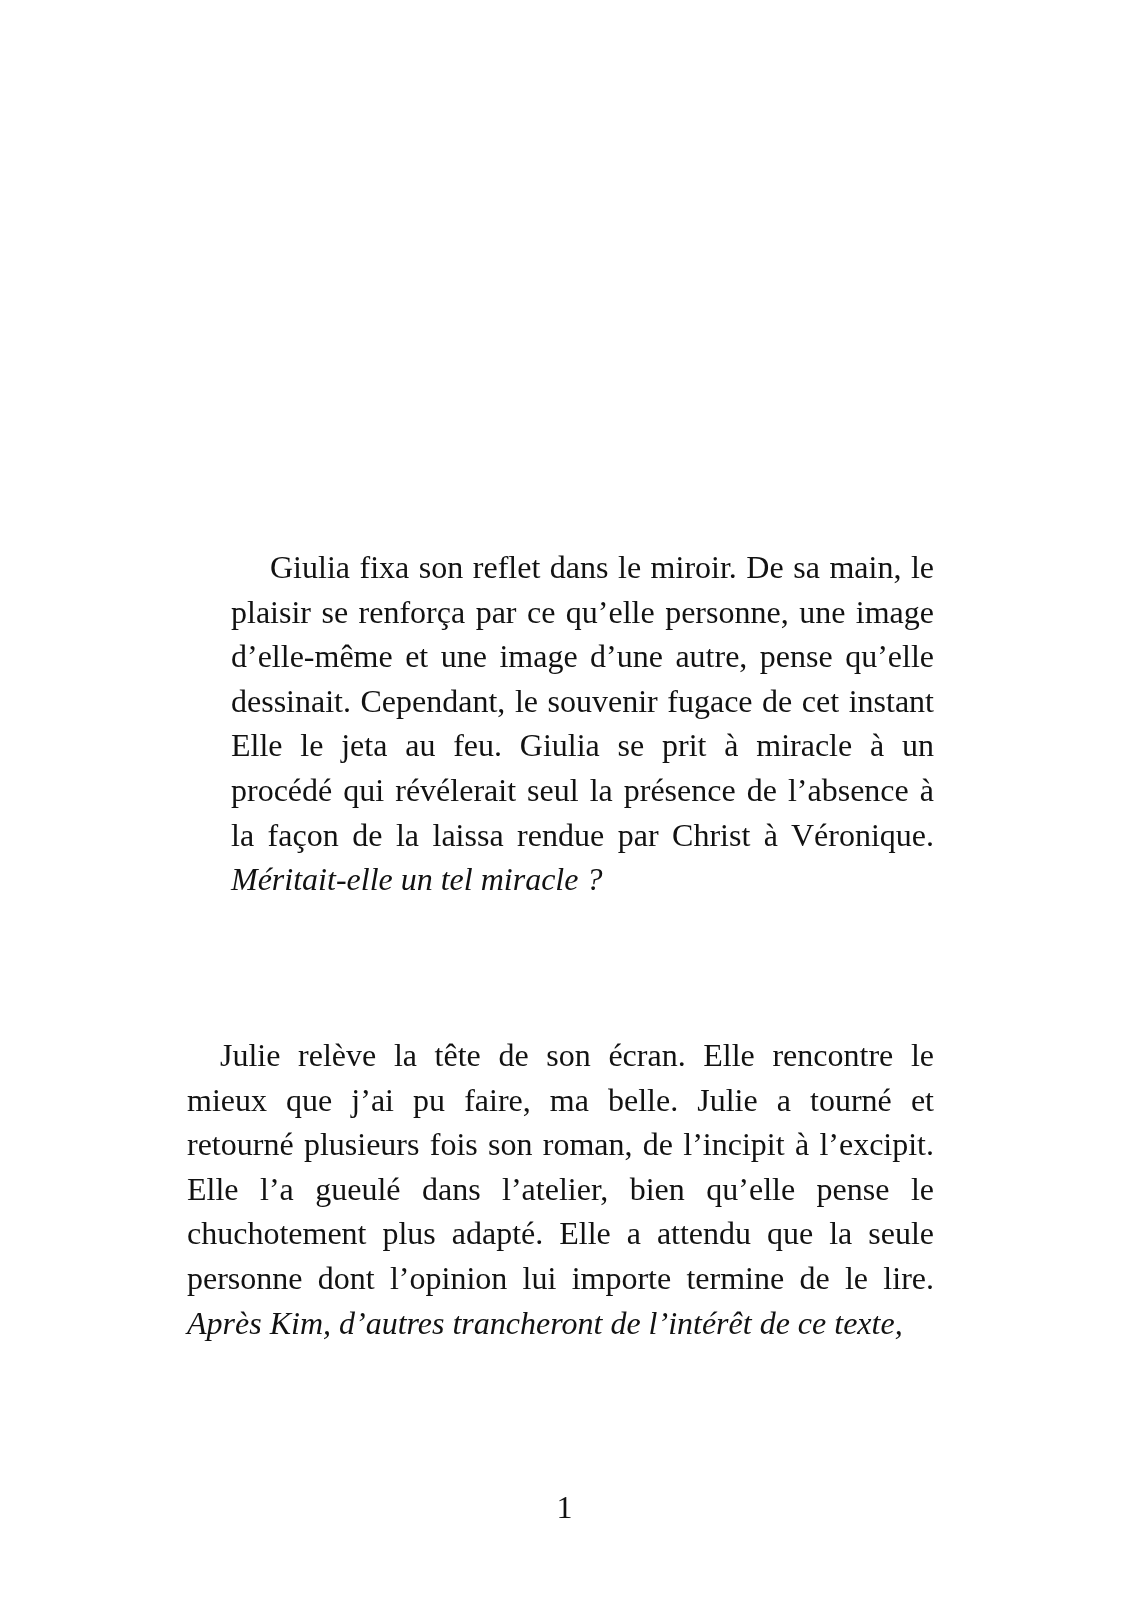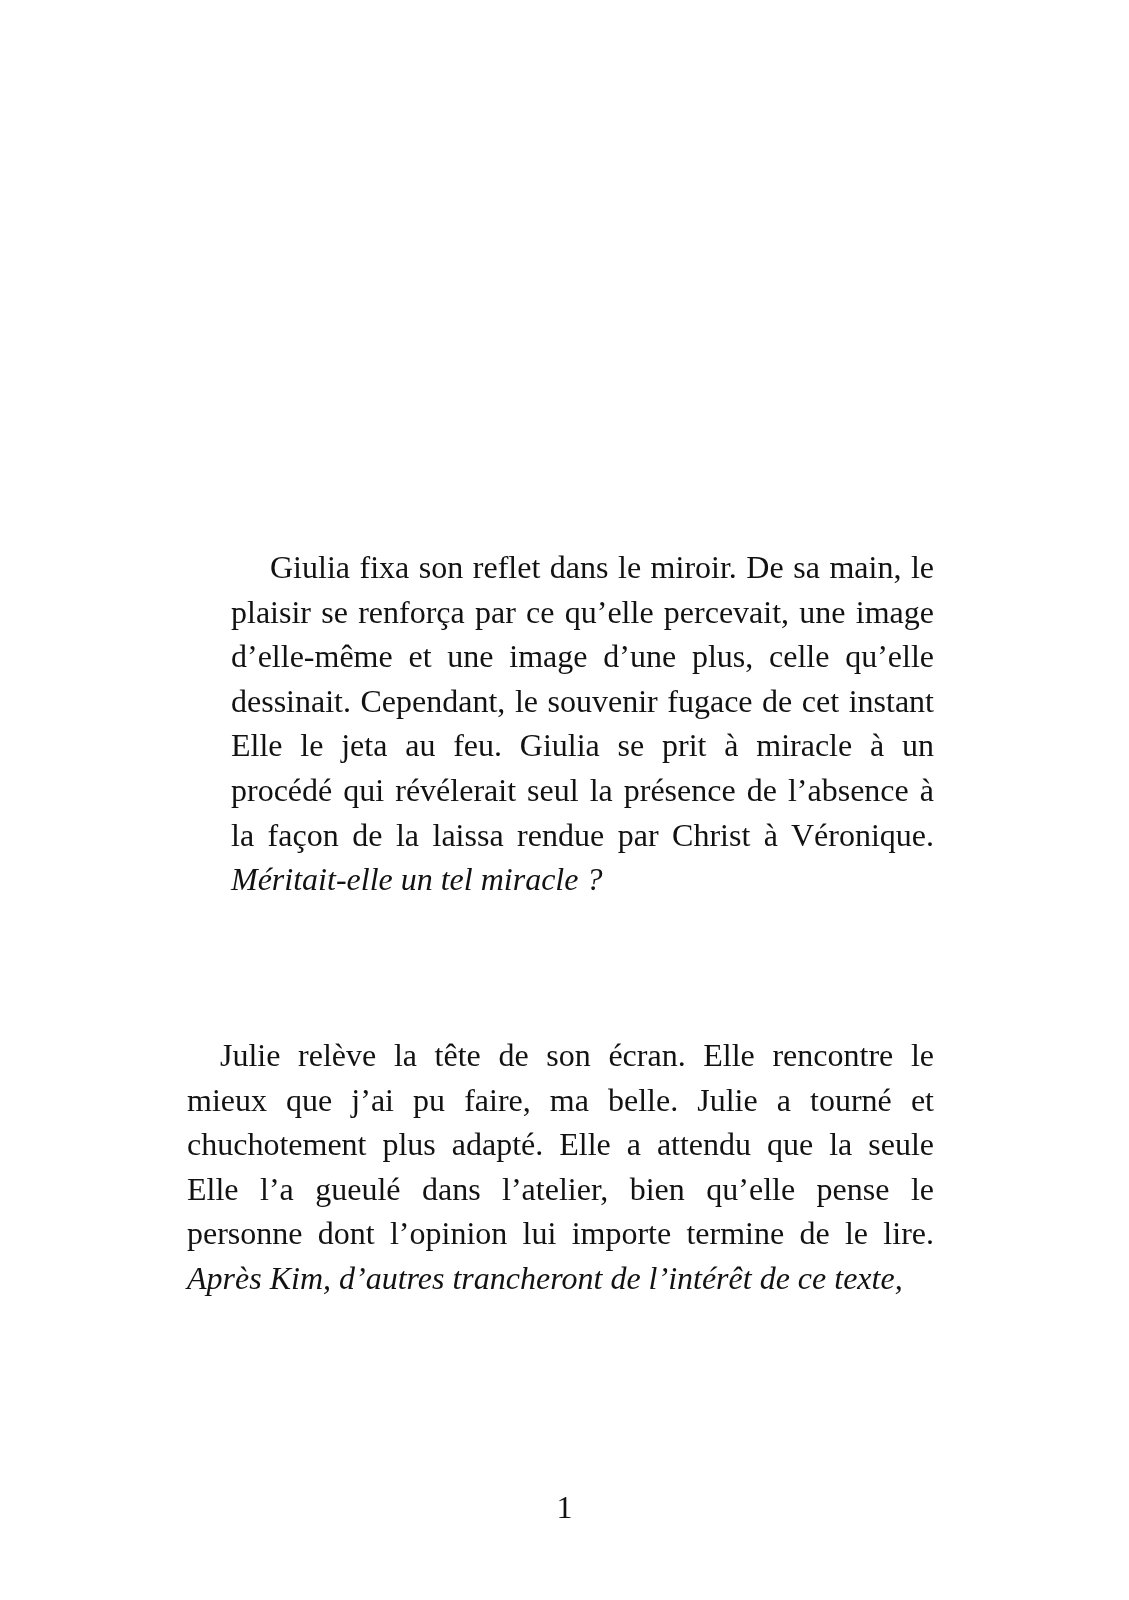--- a/index.html
+++ b/index.html
@@ -53,33 +53,34 @@
     text-align: center;
   }
 </style>
 </head>
 <body>
 
 <div class="page">
 
   <div class="para para-excerpt">
     <div class="line first">Giulia fixa son reflet dans le miroir. De sa main, le</div>
-    <div class="line">plaisir se renforça par ce qu’elle percevait, une image</div>
-    <div class="line">d’elle-même et une image d’une plus, celle qu’elle</div>
+    <div class="line">plaisir se renforça par ce qu’elle personne, une image</div>
+    <div class="line">d’elle-même et une image d’une autre, pense qu’elle</div>
     <div class="line">dessinait. Cependant, le souvenir fugace de cet instant</div>
     <div class="line">Elle le jeta au feu. Giulia se prit à miracle à un</div>
     <div class="line">procédé qui révélerait seul la présence de l’absence à</div>
     <div class="line">la façon de la laissa rendue par Christ à Véronique.</div>
     <div class="line last">Méritait-elle un tel miracle ?</div>
   </div>
 
   <div class="para para-body">
     <div class="line first">Julie relève la tête de son écran. Elle rencontre le</div>
     <div class="line">mieux que j’ai pu faire, ma belle. Julie a tourné et</div>
+    <div class="line">retourné plusieurs fois son roman, de l’incipit à l’excipit.</div>
+    <div class="line">Elle l’a gueulé dans l’atelier, bien qu’elle pense le</div>
     <div class="line">chuchotement plus adapté. Elle a attendu que la seule</div>
-    <div class="line">Elle l’a gueulé dans l’atelier, bien qu’elle pense le</div>
     <div class="line">personne dont l’opinion lui importe termine de le lire.</div>
     <div class="line last">Après Kim, d’autres trancheront de l’intérêt de ce texte,</div>
   </div>
 
   <div class="page-number">1</div>
 
 </div>
 
 </body></html>

